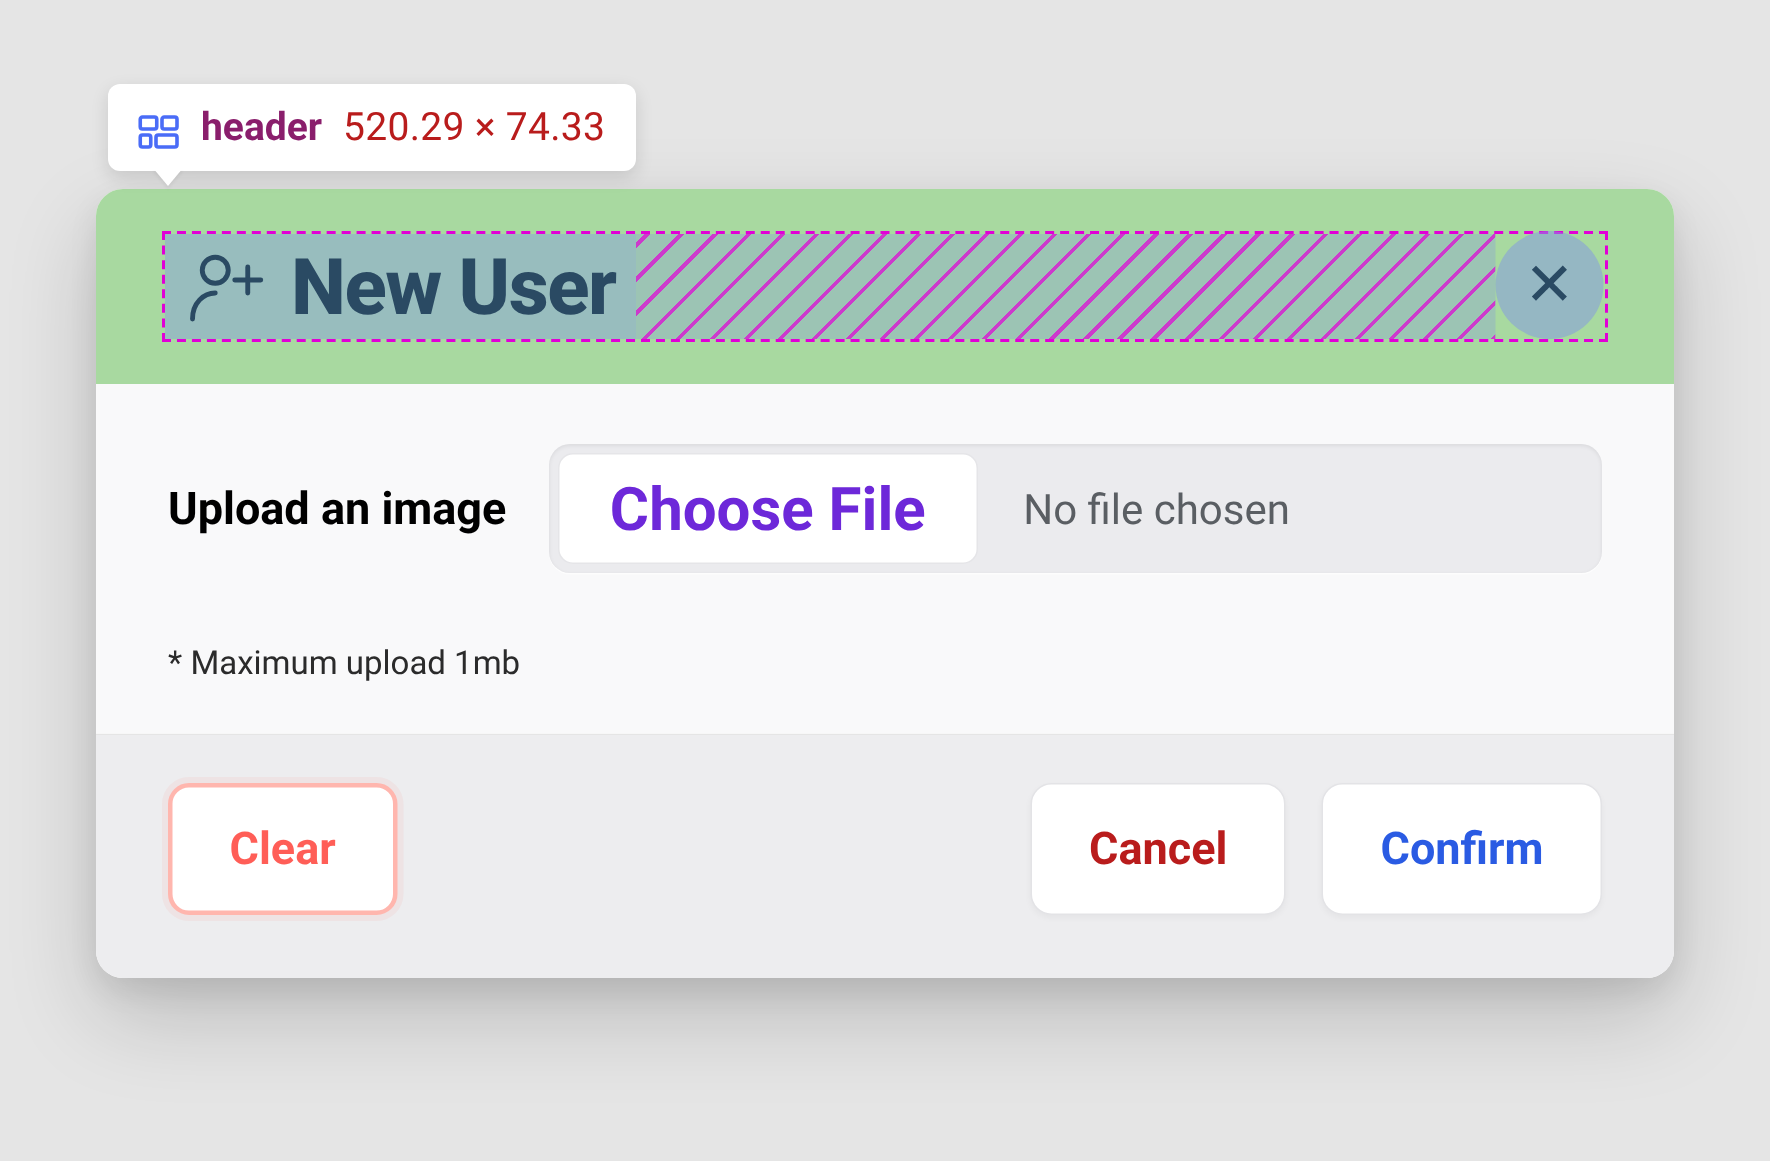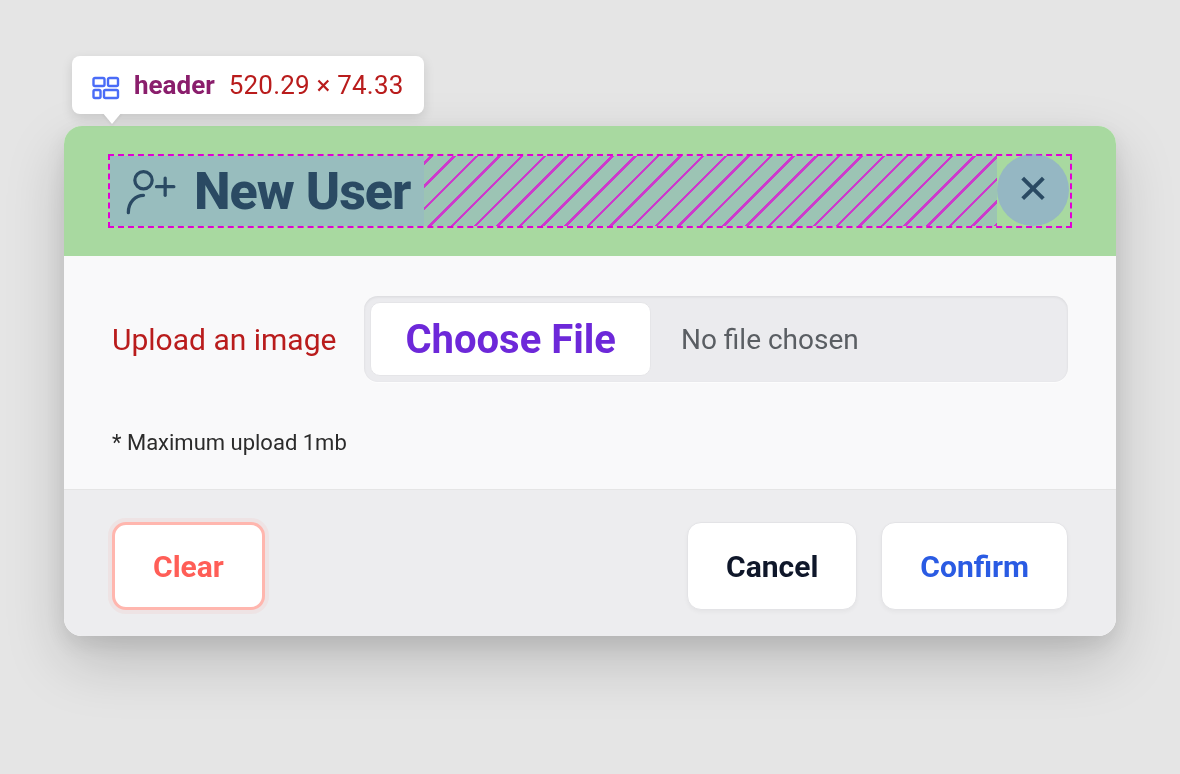--- a/index.html
+++ b/index.html
@@ -140,21 +140,22 @@
       padding: 40px 48px 34px 48px;
       background: #f9f9fa;
     }
     .upload-row {
       display: flex;
       align-items: center;
       gap: 28px;
     }
     .upload-label {
       font-size: 30px;
-      color: #b91c1c;
+      color: #000000;
+      font-weight: bold;
     }
     .file-control {
       flex: 1;
       display: flex;
       align-items: stretch;
       height: 86px;
       border-radius: 14px;
       background: #ebebee;
       box-shadow: inset 0 1px 3px rgba(0,0,0,0.08), 0 1px 0 rgba(255,255,255,0.6);
       overflow: hidden;
@@ -183,21 +184,21 @@
     .hint {
       margin-top: 48px;
       font-size: 22px;
       color: #2b2b2b;
     }
 
     
     .modal-footer {
       border-top: 1px solid #e5e5e5;
       background: #ededef;
-      padding: 32px 48px 26px 48px;
+      padding: 32px 48px 42px 48px;
       display: flex;
       align-items: center;
       border-radius: 0 0 18px 18px;
     }
     .spacer { flex: 1; }
     .btn {
       height: 88px;
       padding: 0 38px;
       border-radius: 14px;
       background: #ffffff;
@@ -208,21 +209,21 @@
       cursor: pointer;
       border: 1px solid #e3e3e6;
       box-shadow: 0 2px 4px rgba(0,0,0,0.04);
     }
     .btn + .btn { margin-left: 24px; }
     .btn-clear {
       color: #ff5e57;
       border: 3px solid #ffb6ae;
       box-shadow: 0 0 0 4px rgba(255,94,87,0.07);
     }
-    .btn-cancel { color: #0f172a; }
+    .btn-cancel { color: #b91c1c; }
     .btn-confirm { color: #2a5be3; }
   </style>
 </head>
 <body>
 
 <div class="devtools-tooltip">
   <svg class="tt-icon" viewBox="0 0 28 24" fill="none" stroke="#4a6cf7" stroke-width="2.4">
     <rect x="1.5" y="2" width="11" height="8" rx="1.5"></rect>
     <rect x="16" y="2" width="10" height="8" rx="1.5"></rect>
     <rect x="1.5" y="14" width="7" height="8" rx="1.5"></rect>

